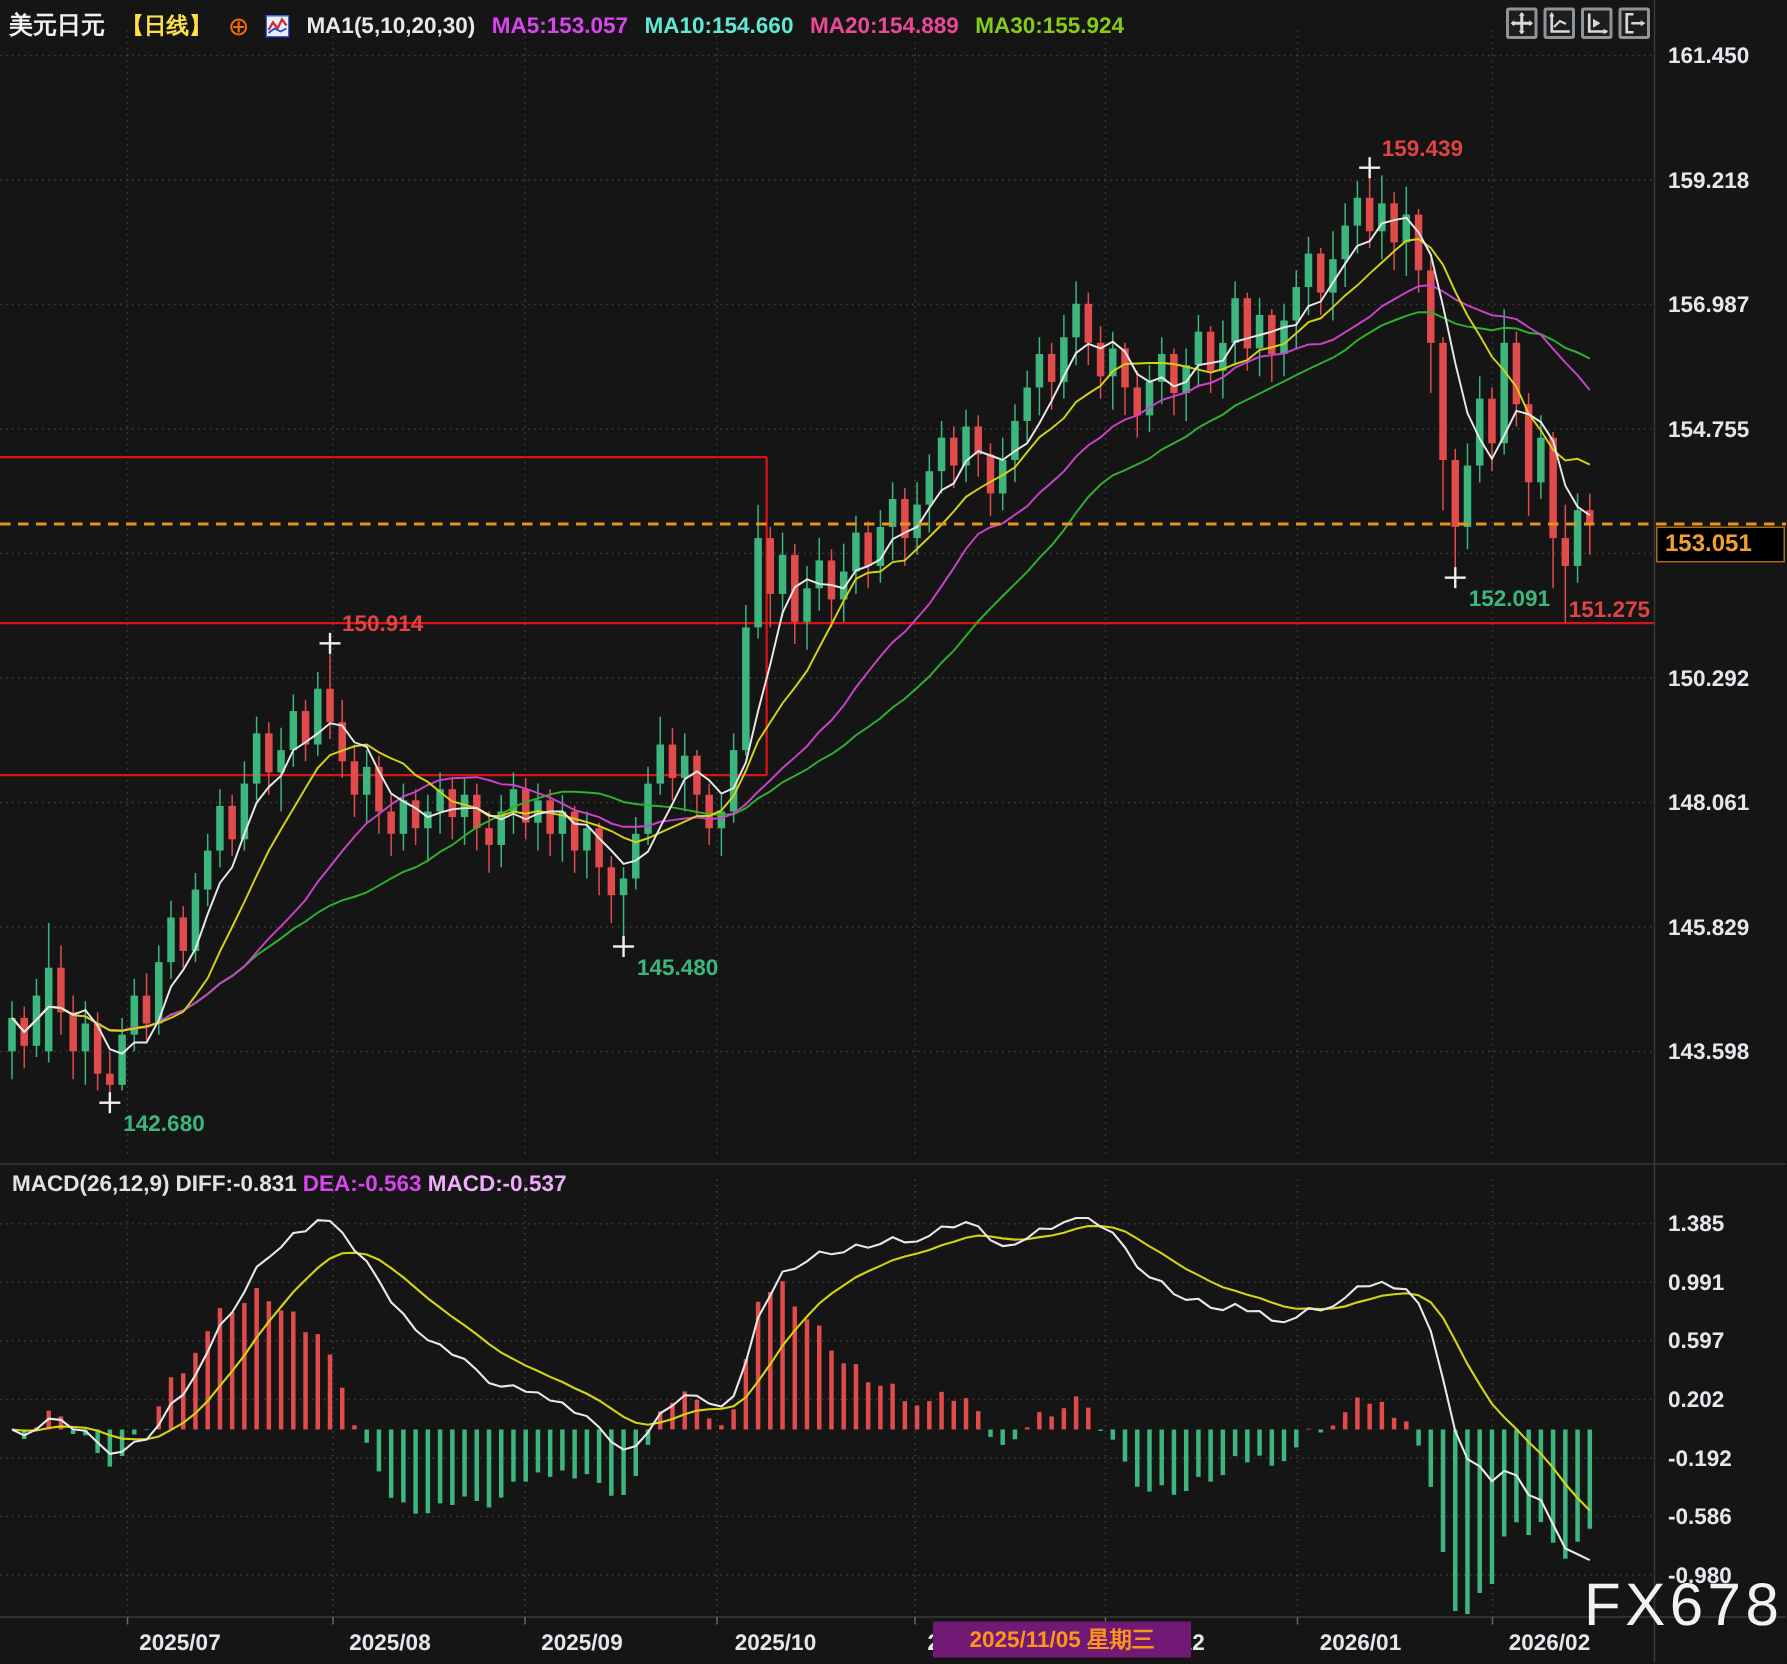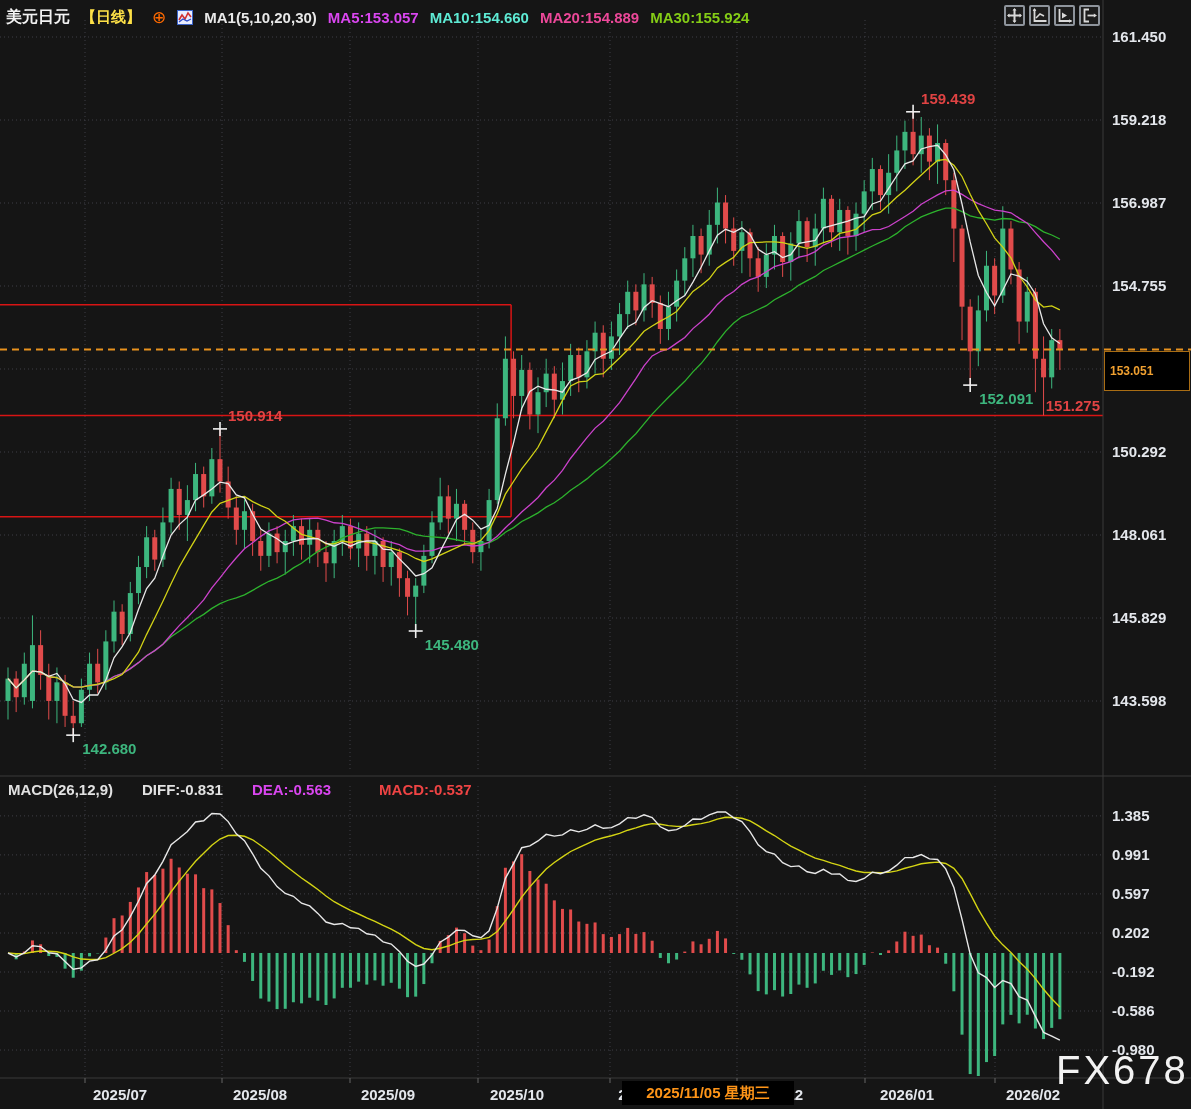--- a/index.html
+++ b/index.html
@@ -9,27 +9,27 @@
   .hdr{position:absolute;left:6px;top:4px;height:26px;display:flex;align-items:center;gap:11px;
     font-size:15px;font-weight:700;color:#e8e8e8;white-space:nowrap;z-index:4;}
   .hdr .title{font-size:16px;color:#f2f2f2;}
   .hdr .period{color:#fde047;}
   .hdr .plus{color:#ff6a00;font-size:17px;font-weight:400;cursor:pointer;}
   .hdr .chicon{display:inline-flex;align-items:center;}
   .ma5{color:#d946ef;} .ma10{color:#5eead4;} .ma20{color:#ec4899;} .ma30{color:#84cc16;}
   .toolbar{position:absolute;right:91px;top:5px;display:flex;gap:4px;z-index:5;}
   .tool{width:21px;height:21px;background:#1d1d1d;border:2px solid #8e949c;border-radius:2px;
     display:flex;align-items:center;justify-content:center;cursor:pointer;box-sizing:border-box;}
-  .macdhdr{position:absolute;left:8px;top:781px;display:flex;align-items:center;gap:29px;
+  .macdhdr{position:absolute;left:8px;top:781px;display:flex;align-items:center;gap:4px;
     font-size:15px;font-weight:700;color:#e2e2e2;z-index:4;white-space:nowrap;}
-  .macdhdr .dea{color:#d946ef;} .macdhdr .macdv{color:#ef4444;margin-left:19px;}
-  .pricebox{position:absolute;left:1104px;top:351px;width:86px;height:40px;background:#000;
-    border:1px solid #a96d14;box-sizing:border-box;color:#f0a030;font-size:12px;font-weight:700;
+  .macdhdr .dea{color:#d946ef;} .macdhdr .macdv{color:#f0abfc;}
+  .pricebox{position:absolute;left:1104px;top:351px;width:86px;height:24px;background:#000;
+    border:1px solid #a96d14;box-sizing:border-box;color:#f0a030;font-size:16px;font-weight:700;
     display:flex;align-items:center;padding-left:5px;z-index:6;}
-  .datebox{position:absolute;left:622px;top:1081px;width:172px;height:24px;background:#000000;
+  .datebox{position:absolute;left:622px;top:1081px;width:172px;height:24px;background:#701a75;
     color:#ff9518;font-size:15px;font-weight:700;display:flex;align-items:center;justify-content:center;
     z-index:6;white-space:nowrap;}
   .watermark{position:absolute;left:1056px;top:1048px;font-size:40px;color:#f2f2f2;
     letter-spacing:3px;z-index:7;font-weight:400;}
 </style>
 </head>
 <body>
 
 <div class="root">
 

